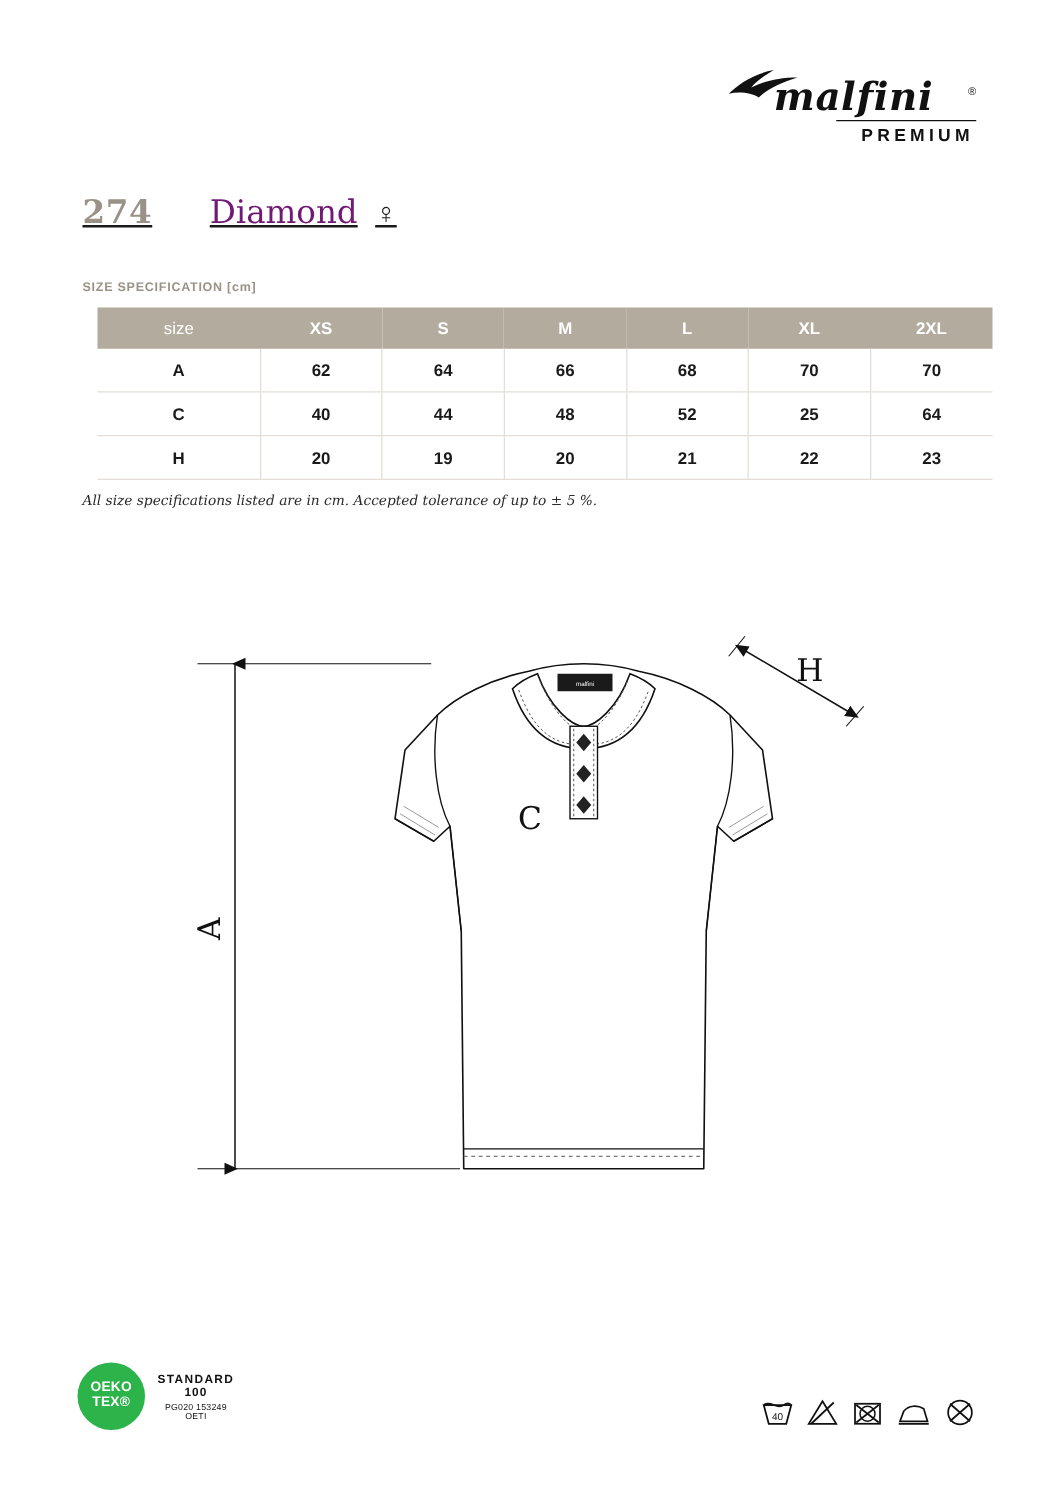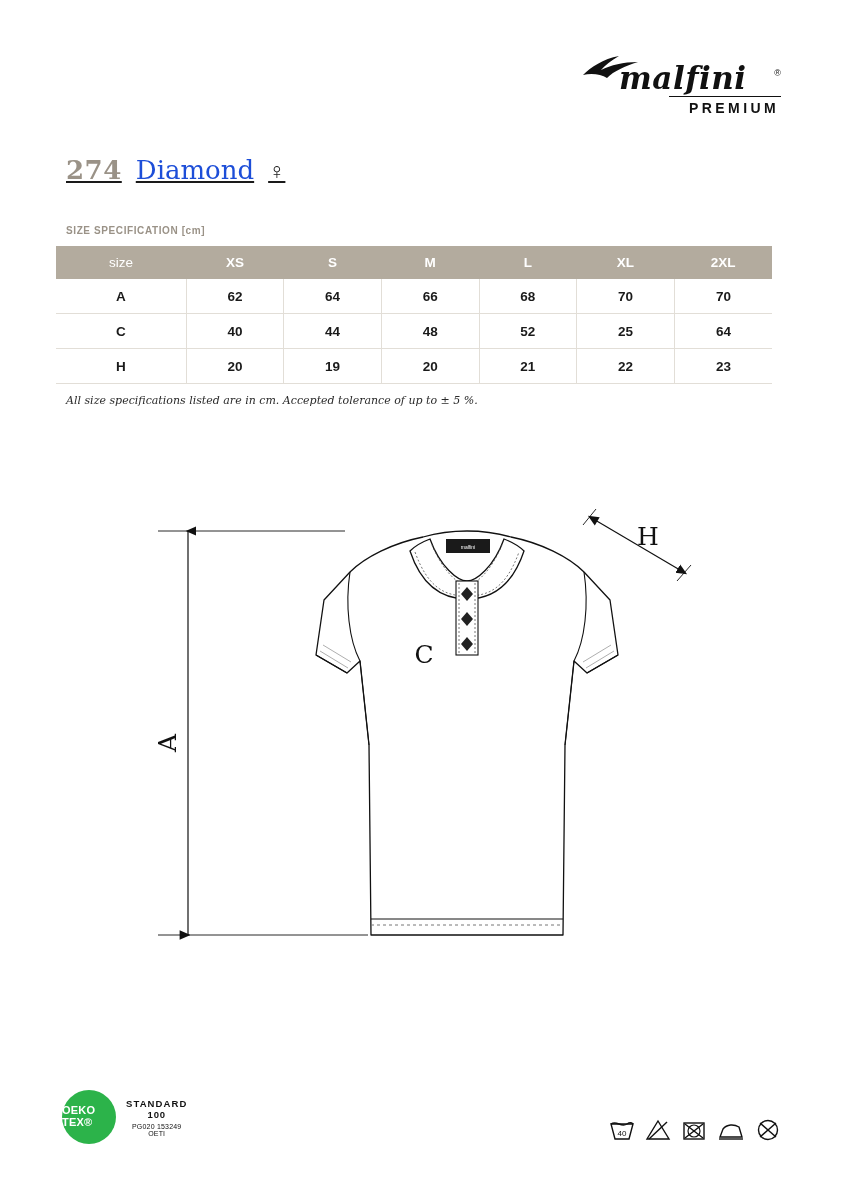--- a/index.html
+++ b/index.html
@@ -82,21 +82,22 @@
   .title-code {
     font-family: "DejaVu Serif", serif;
     font-weight: 700;
     font-size: 26px;
     color: #9a9287;
     letter-spacing: 0.5px;
   }
   .title-name {
     font-family: "DejaVu Serif", serif;
     font-size: 26px;
-    color: #1d4ed8;
+    color: #701a75;
+    margin-left: 32px;
   }
   .title-gender {
     font-size: 23px;
     color: #1a1a1a;
     line-height: 1;
   }
 
   
   .section-heading {
     position: absolute;
@@ -104,21 +105,21 @@
     top: 225px;
     font-size: 10px;
     font-weight: 700;
     letter-spacing: 0.6px;
     color: #9a9287;
   }
 
   
   .size-table {
     position: absolute;
-    left: 56px;
+    left: 78px;
     top: 246px;
     width: 716px;
     border-collapse: collapse;
     font-size: 13.5px;
   }
   .size-table thead th {
     background: #b3ab9e;
     color: #ffffff;
     font-weight: 700;
     font-size: 13.5px;
@@ -181,20 +182,21 @@
     gap: 10px;
   }
   .oeko-badge {
     width: 54px;
     height: 54px;
     border-radius: 50%;
     background: #2cb34a;
     color: #ffffff;
     display: flex;
     flex-direction: column;
+    align-items: center;
     justify-content: center;
     line-height: 1.05;
   }
   .oeko-badge .l1 { font-size: 11px; font-weight: 700; letter-spacing: .2px; }
   .oeko-badge .l2 { font-size: 11px; font-weight: 700; letter-spacing: .2px; }
   .oeko-txt {
     text-align: center;
     color: #111;
   }
   .oeko-txt .s1 { font-size: 9.5px; font-weight: 700; letter-spacing: 1.1px; }

